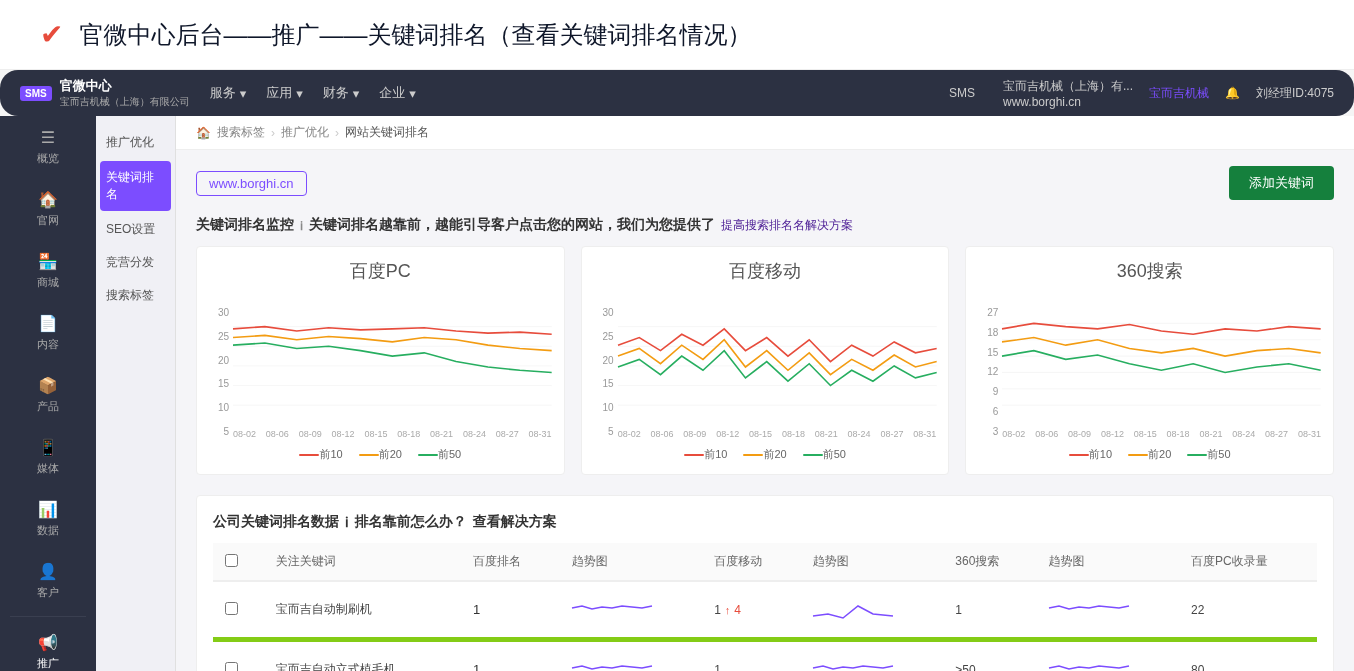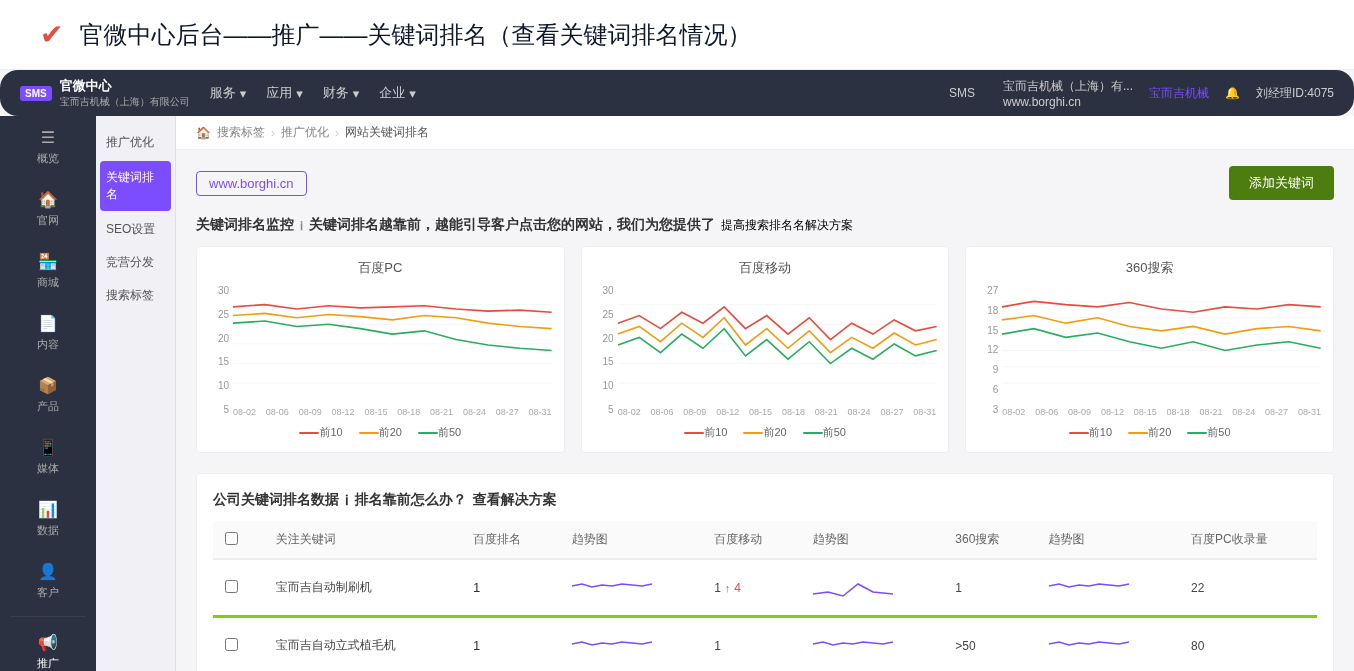--- a/index.html
+++ b/index.html
@@ -152,21 +152,21 @@
       margin-bottom: 16px;
     }
     .domain-badge {
       border: 1px solid #7c4dff;
       color: #7c4dff;
       padding: 4px 12px;
       border-radius: 4px;
       font-size: 13px;
     }
     .add-keyword-btn {
-      background: #4d7c0f;
+      background: #15803d;
       color: #fff;
       border: none;
       padding: 8px 20px;
       border-radius: 4px;
       font-size: 13px;
       cursor: pointer;
     }
 
     
     .section-title {
@@ -175,40 +175,40 @@
       color: #333;
       margin-bottom: 12px;
       display: flex;
       align-items: center;
       gap: 6px;
     }
     .section-title .info-icon {
       color: #888;
       font-size: 12px;
     }
-    .section-title .link { color: #000000; font-size: 12px; font-weight: normal; }
+    .section-title .link { color: #4c1d95; font-size: 12px; font-weight: normal; }
 
     
     .charts-container {
       display: flex;
       gap: 16px;
       margin-bottom: 20px;
     }
     .chart-box {
       flex: 1;
       background: #fff;
       border: 1px solid #eee;
       border-radius: 4px;
       padding: 12px;
     }
     .chart-title {
       text-align: center;
-      font-size: 13px;
+      font-size: 18px;
       color: #555;
-      margin-bottom: 8px;
+      margin-bottom: 24px;
     }
     .chart-area {
       height: 120px;
       position: relative;
     }
     .chart-legend {
       display: flex;
       justify-content: center;
       gap: 16px;
       margin-top: 8px;
@@ -266,21 +266,21 @@
     }
     thead th {
       padding: 10px 12px;
       text-align: left;
       font-size: 12px;
       color: #666;
       font-weight: normal;
       background: #fafafa;
     }
     tbody tr {
-      border-bottom: 3px solid #84cc16;
+      border-bottom: 5px solid #84cc16;
     }
     tbody td {
       padding: 14px 12px;
       font-size: 12px;
       color: #444;
       vertical-align: middle;
     }
     .rank-num { color: #333; font-size: 13px; }
     .rank-change { display: flex; align-items: center; gap: 4px; font-size: 12px; }
     .up-arrow { color: #e74c3c; font-size: 11px; }

